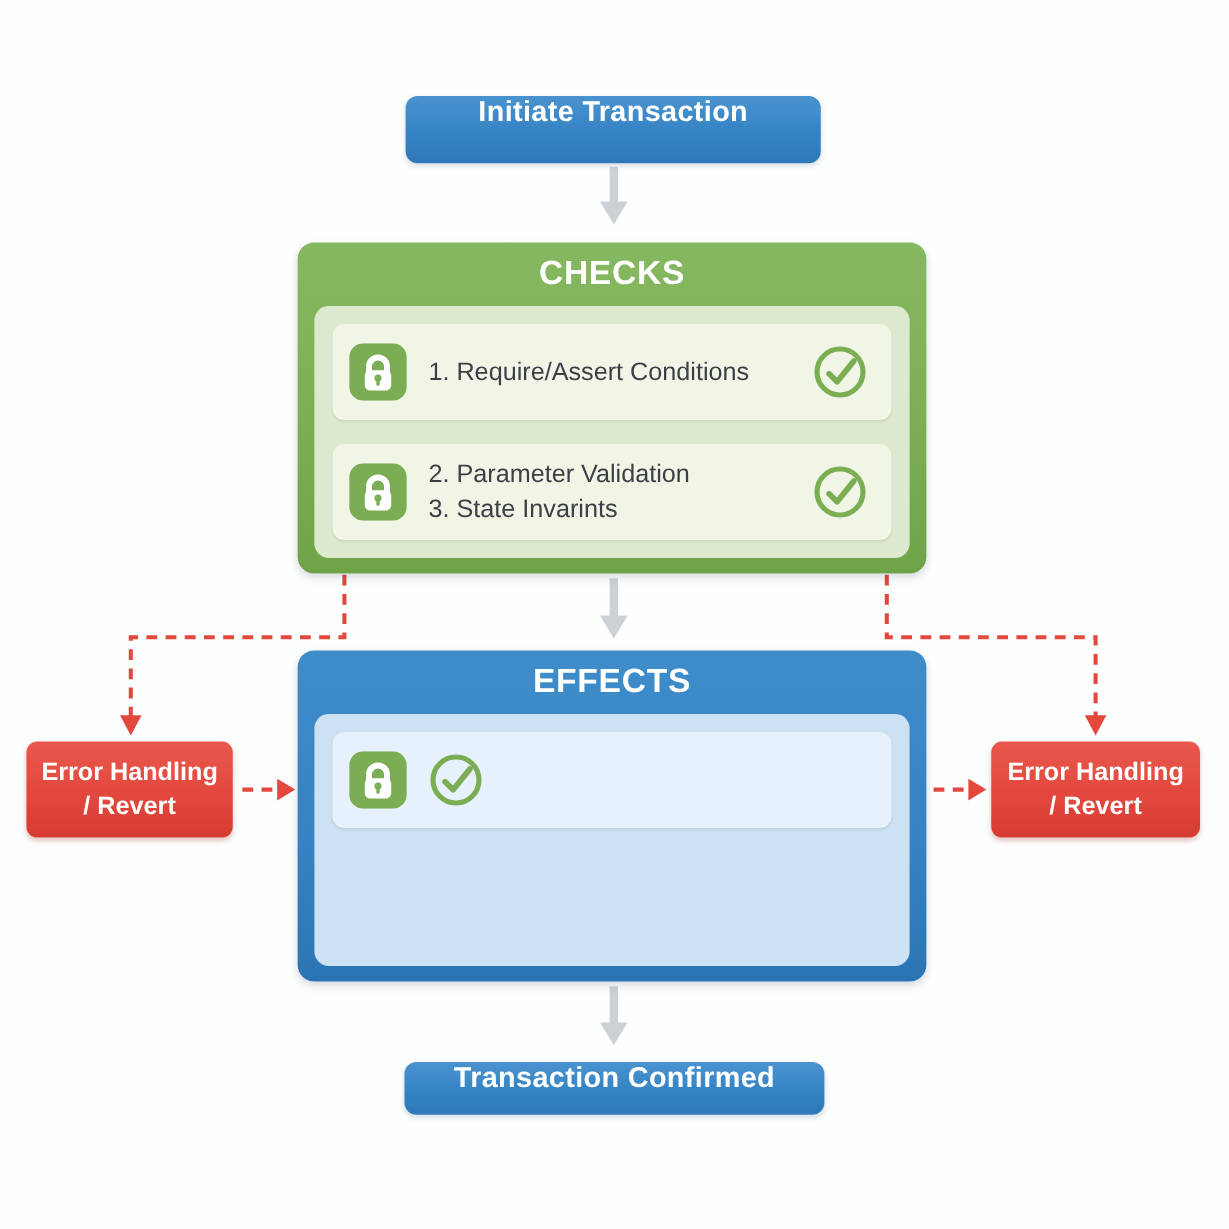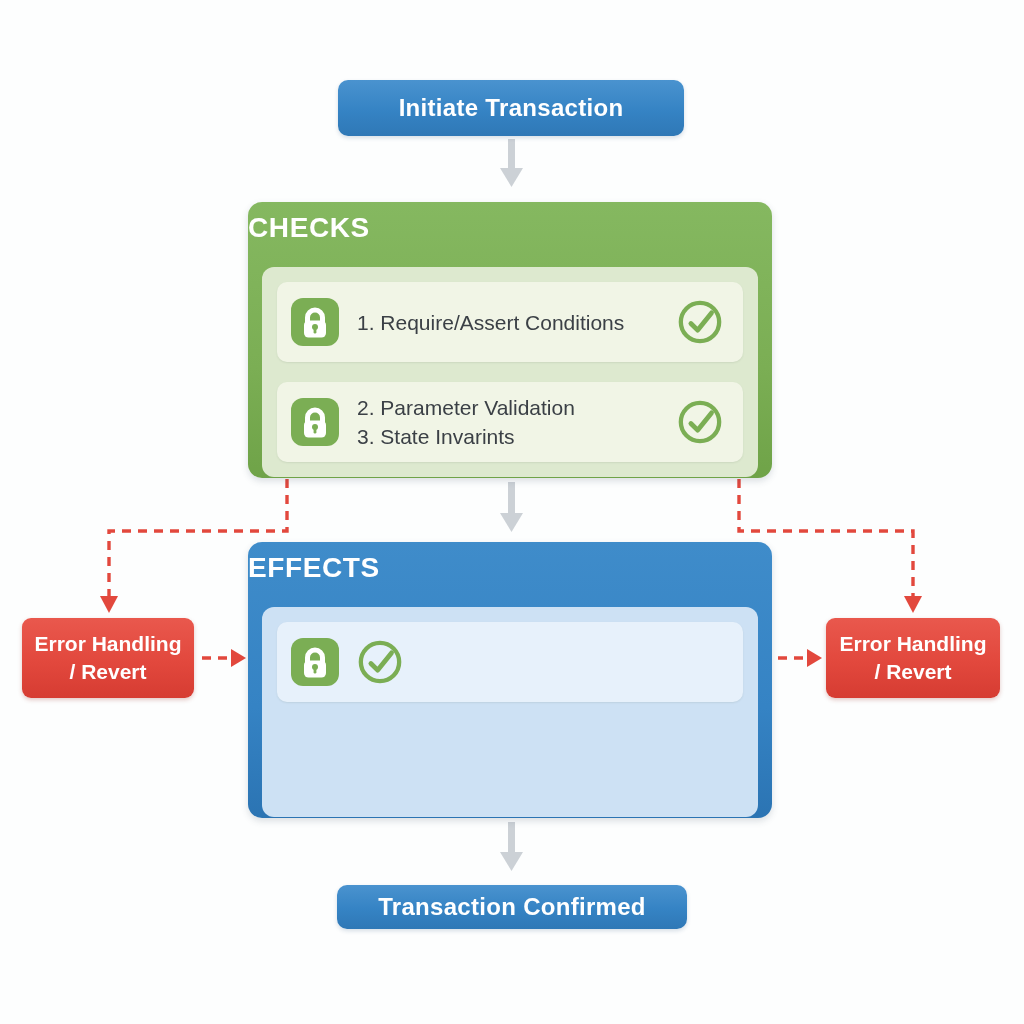--- a/index.html
+++ b/index.html
@@ -9,33 +9,33 @@
   *{box-sizing:border-box;margin:0;padding:0;}
   html,body{background:#fbfcfc;}
   body{font-family:"Liberation Sans","DejaVu Sans",sans-serif;}
   .canvas{position:relative;width:1024px;height:1024px;background:#fdfefe;overflow:hidden;margin:0 auto;}
   .connectors{position:absolute;inset:0;width:1024px;height:1024px;pointer-events:none;}
   .gray-shaft{stroke:var(--arrowGray);stroke-width:7;}
   .gray-head{fill:var(--arrowGray);}
   .red-dash{stroke:var(--red);stroke-width:3.4;fill:none;stroke-dasharray:9 7;}
   .red-head{fill:var(--red);}
 
-  .node{position:absolute;display:flex;align-items:center;justify-content:center;
+  .node{position:absolute;display:flex;align-items:flex-start;justify-content:center;
     color:#fff;font-weight:bold;font-size:24px;letter-spacing:.3px;border-radius:10px;
     background:linear-gradient(180deg,#4a93cf 0%,var(--blue) 55%,#2f78b6 100%);
     box-shadow:0 2px 4px rgba(40,80,120,.18);}
   .node-start{left:338px;top:80px;width:346px;height:56px;}
   .node-end{left:337px;top:885px;width:350px;height:44px;}
 
   .phase{position:absolute;width:524px;height:276px;border-radius:14px;box-shadow:0 3px 7px rgba(60,80,100,.18);}
   .phase-checks{left:248px;top:202px;background:linear-gradient(180deg,#85b860 0%,var(--green) 60%,#6fa348 100%);}
   .phase-effects{left:248px;top:542px;background:linear-gradient(180deg,#3f8cca 0%,var(--blue) 60%,#2b74b3 100%);}
-  .phase-header{height:49px;line-height:52px;color:#fff;font-weight:bold;
+  .phase-header{height:49px;line-height:52px;text-align:center;color:#fff;font-weight:bold;
     font-size:28px;letter-spacing:.6px;}
-  .phase-panel{margin:16px 14px 14px;height:210px;border-radius:12px;padding:15px;
+  .phase-panel{margin:4px 14px 14px;height:210px;border-radius:12px;padding:15px;
     display:flex;flex-direction:column;gap:20px;}
   .phase-checks .phase-panel{background:var(--greenPanel);}
   .phase-effects .phase-panel{background:var(--bluePanel);}
   .phase-row{height:80px;border-radius:10px;display:flex;align-items:center;gap:18px;
     padding:0 20px 0 14px;box-shadow:0 1px 2px rgba(60,80,60,.10);}
   .phase-checks .phase-row{background:var(--greenRow);}
   .phase-effects .phase-row{background:var(--blueRow);}
   .row-text{flex:1;color:var(--textDark);font-size:21px;line-height:29px;font-weight:500;}
   .icon-lock{width:48px;height:48px;flex:0 0 48px;display:block;}
   .icon-check{width:46px;height:46px;flex:0 0 46px;display:block;}

